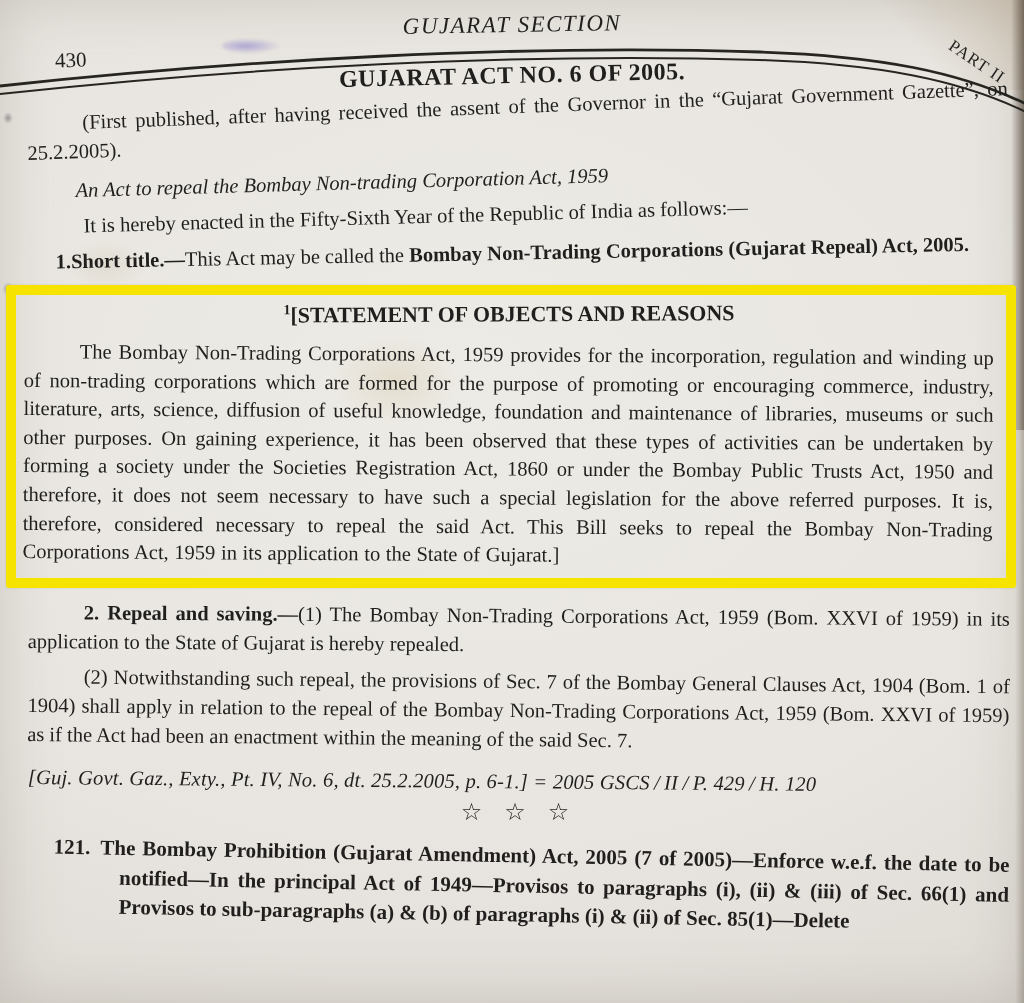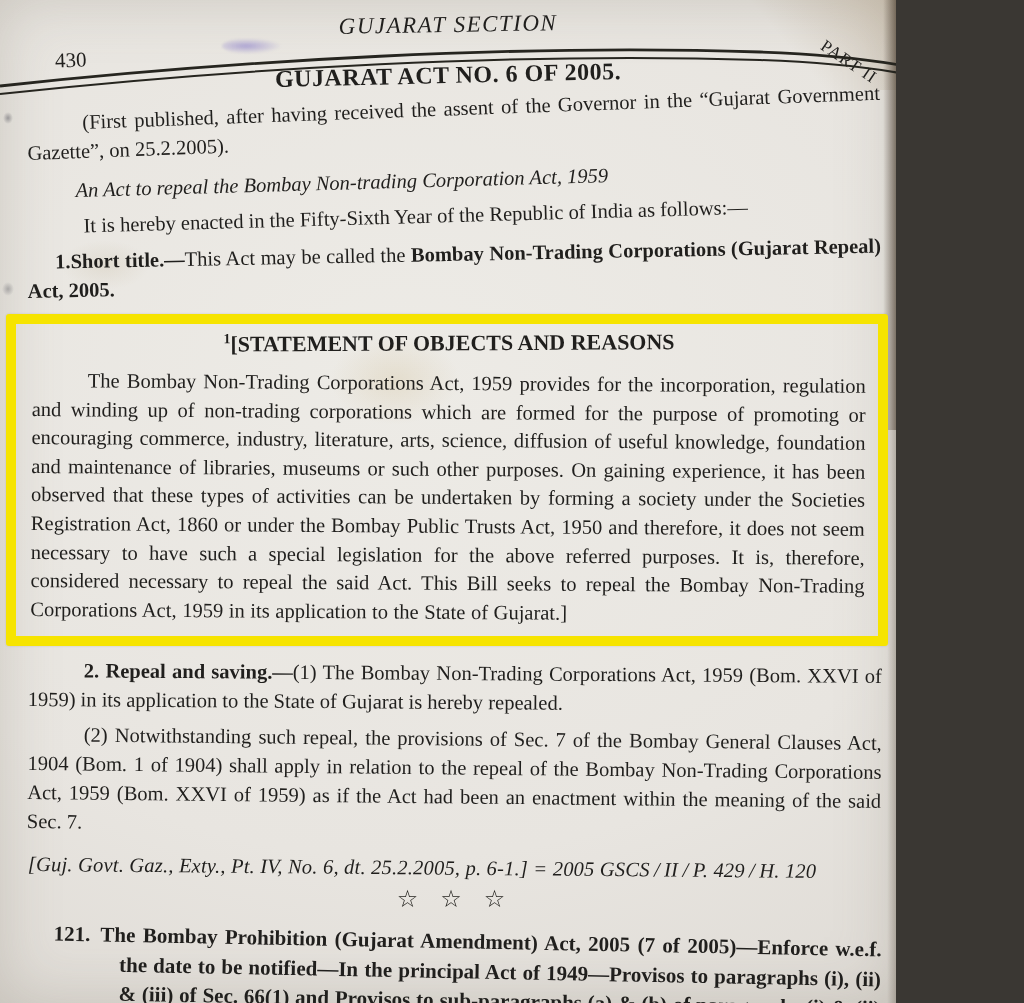--- a/index.html
+++ b/index.html
@@ -1,18 +1,18 @@
 <!DOCTYPE html>
 <html style="--hl: #f6e400;"><head>
 <meta charset="utf-8">
 <style>
   html,body{margin:0;padding:0;}
   body{width:1024px;height:1003px;overflow:hidden;background:#3a3733;}
   .page{
-    position:relative;width:896px;height:1003px;overflow:hidden;
+    position:relative;width:1024px;height:1003px;overflow:hidden;
     font-family:"Liberation Serif","DejaVu Serif",serif;
     color:#201f1d;
     background:
       radial-gradient(130% 95% at 45% 38%, #edebe6 0%, #e8e5e0 50%, #ddd9d3 82%, #cfcbc4 100%);
     box-shadow:inset 0 0 60px rgba(120,110,95,.25);
   }
   
   .edge-right-top{position:absolute;right:0;top:0;width:13px;height:430px;
     background:linear-gradient(to left, rgba(74,61,47,.65), rgba(74,61,47,0));}
   .edge-right-bottom{position:absolute;right:0;top:430px;width:9px;height:573px;
@@ -46,21 +46,21 @@
   .para{font-size:20.5px;line-height:29px;text-align:justify;margin:0 0 6px 0;}
   .indent{text-indent:56px;}
   .p-published{transform:rotate(-2.1deg);transform-origin:0 100%;margin-bottom:8px;}
   .p-purpose{font-style:italic;margin-left:48px;transform:rotate(-1.6deg);transform-origin:0 100%;
     margin-bottom:8px;text-align:left;}
   .p-enacted{transform:rotate(-1.6deg);transform-origin:0 100%;margin-bottom:6px;text-align:left;}
   .p-short{transform:rotate(-1.1deg);transform-origin:0 100%;text-indent:28px;margin-bottom:4px;}
   .bold{font-weight:bold;}
 
   .statement-box{border:10px solid var(--hl,#f6e400);border-radius:3px;
-    margin:8px -6px 10px -22px;padding:4px 12px 12px 16px;
+    margin:8px -6px 10px -22px;padding:4px 12px 12px 8px;
     box-shadow:0 0 2px rgba(0,0,0,.15);}
   .statement-heading{text-align:center;font-weight:bold;font-size:22px;margin:2px 0 10px 0;
     transform:rotate(-.3deg);}
   .statement-heading sup{font-size:14px;font-weight:bold;}
   .statement-body{font-size:20.5px;line-height:28.6px;text-align:justify;text-indent:56px;
     word-spacing:.5px;transform:rotate(.4deg);transform-origin:0 0;margin:0;}
 
   .p-s2a{transform:rotate(.4deg);transform-origin:0 0;margin-top:10px;}
   .p-s2b{transform:rotate(.6deg);transform-origin:0 0;margin-top:6px;}
 

